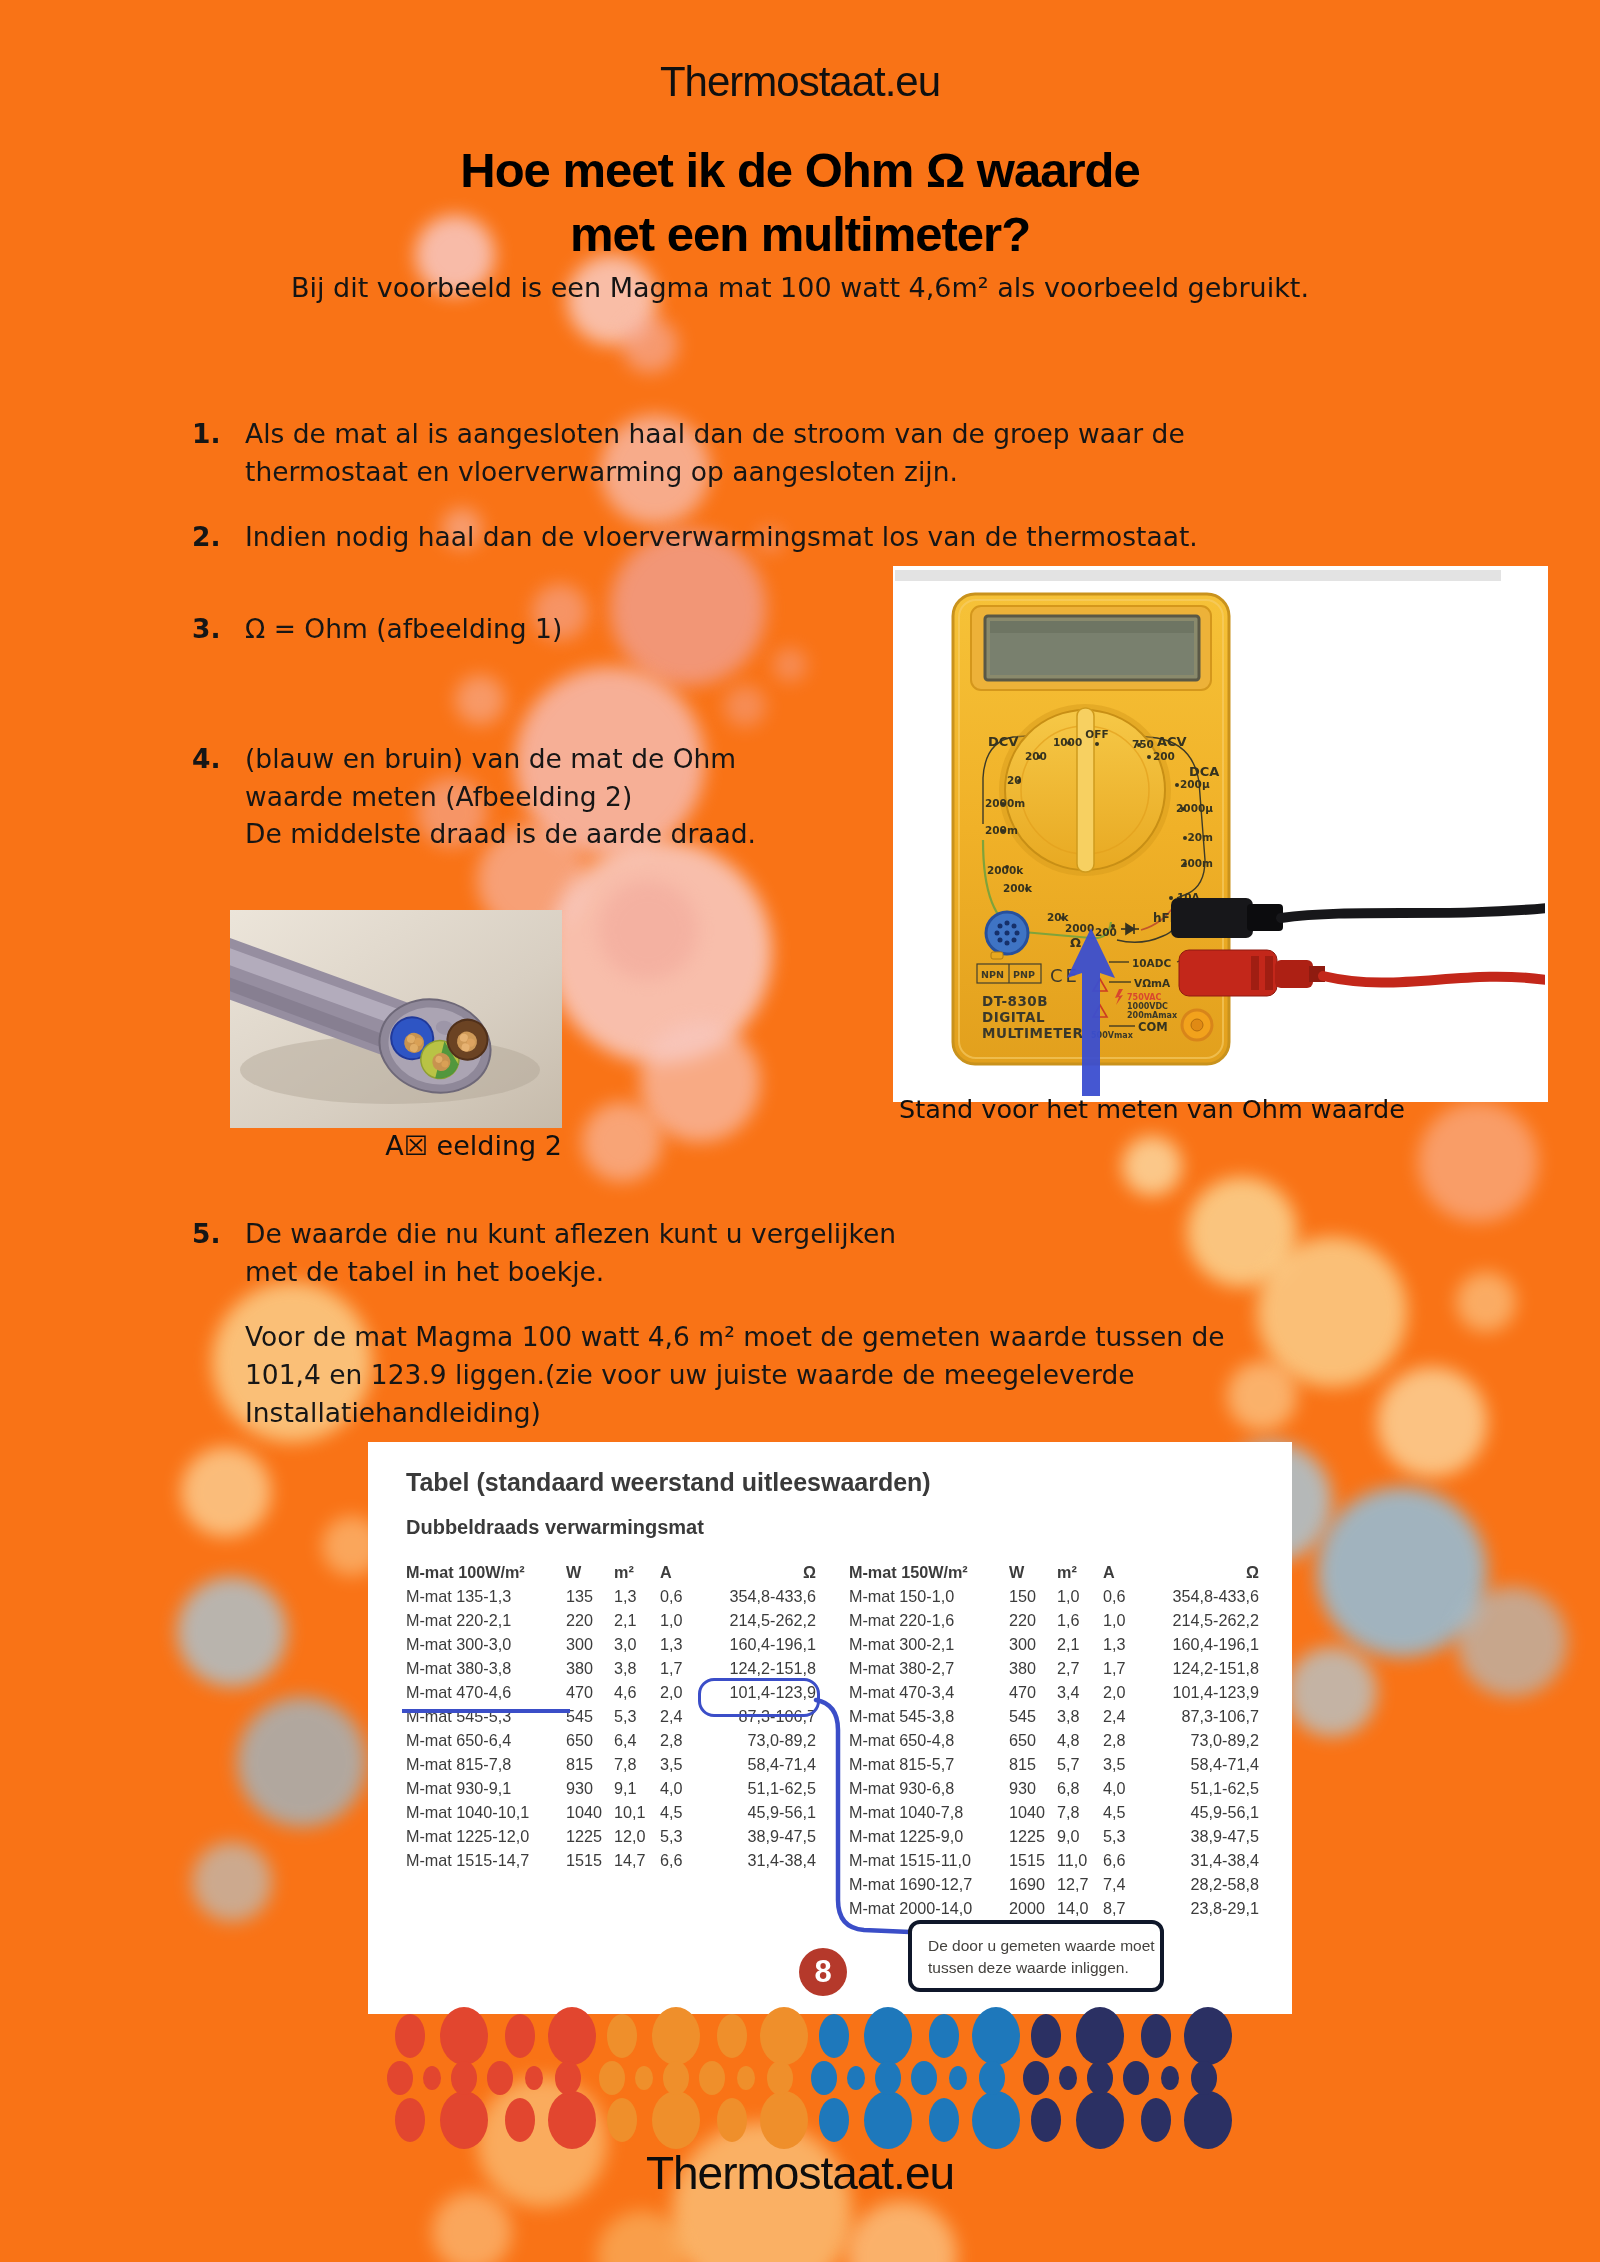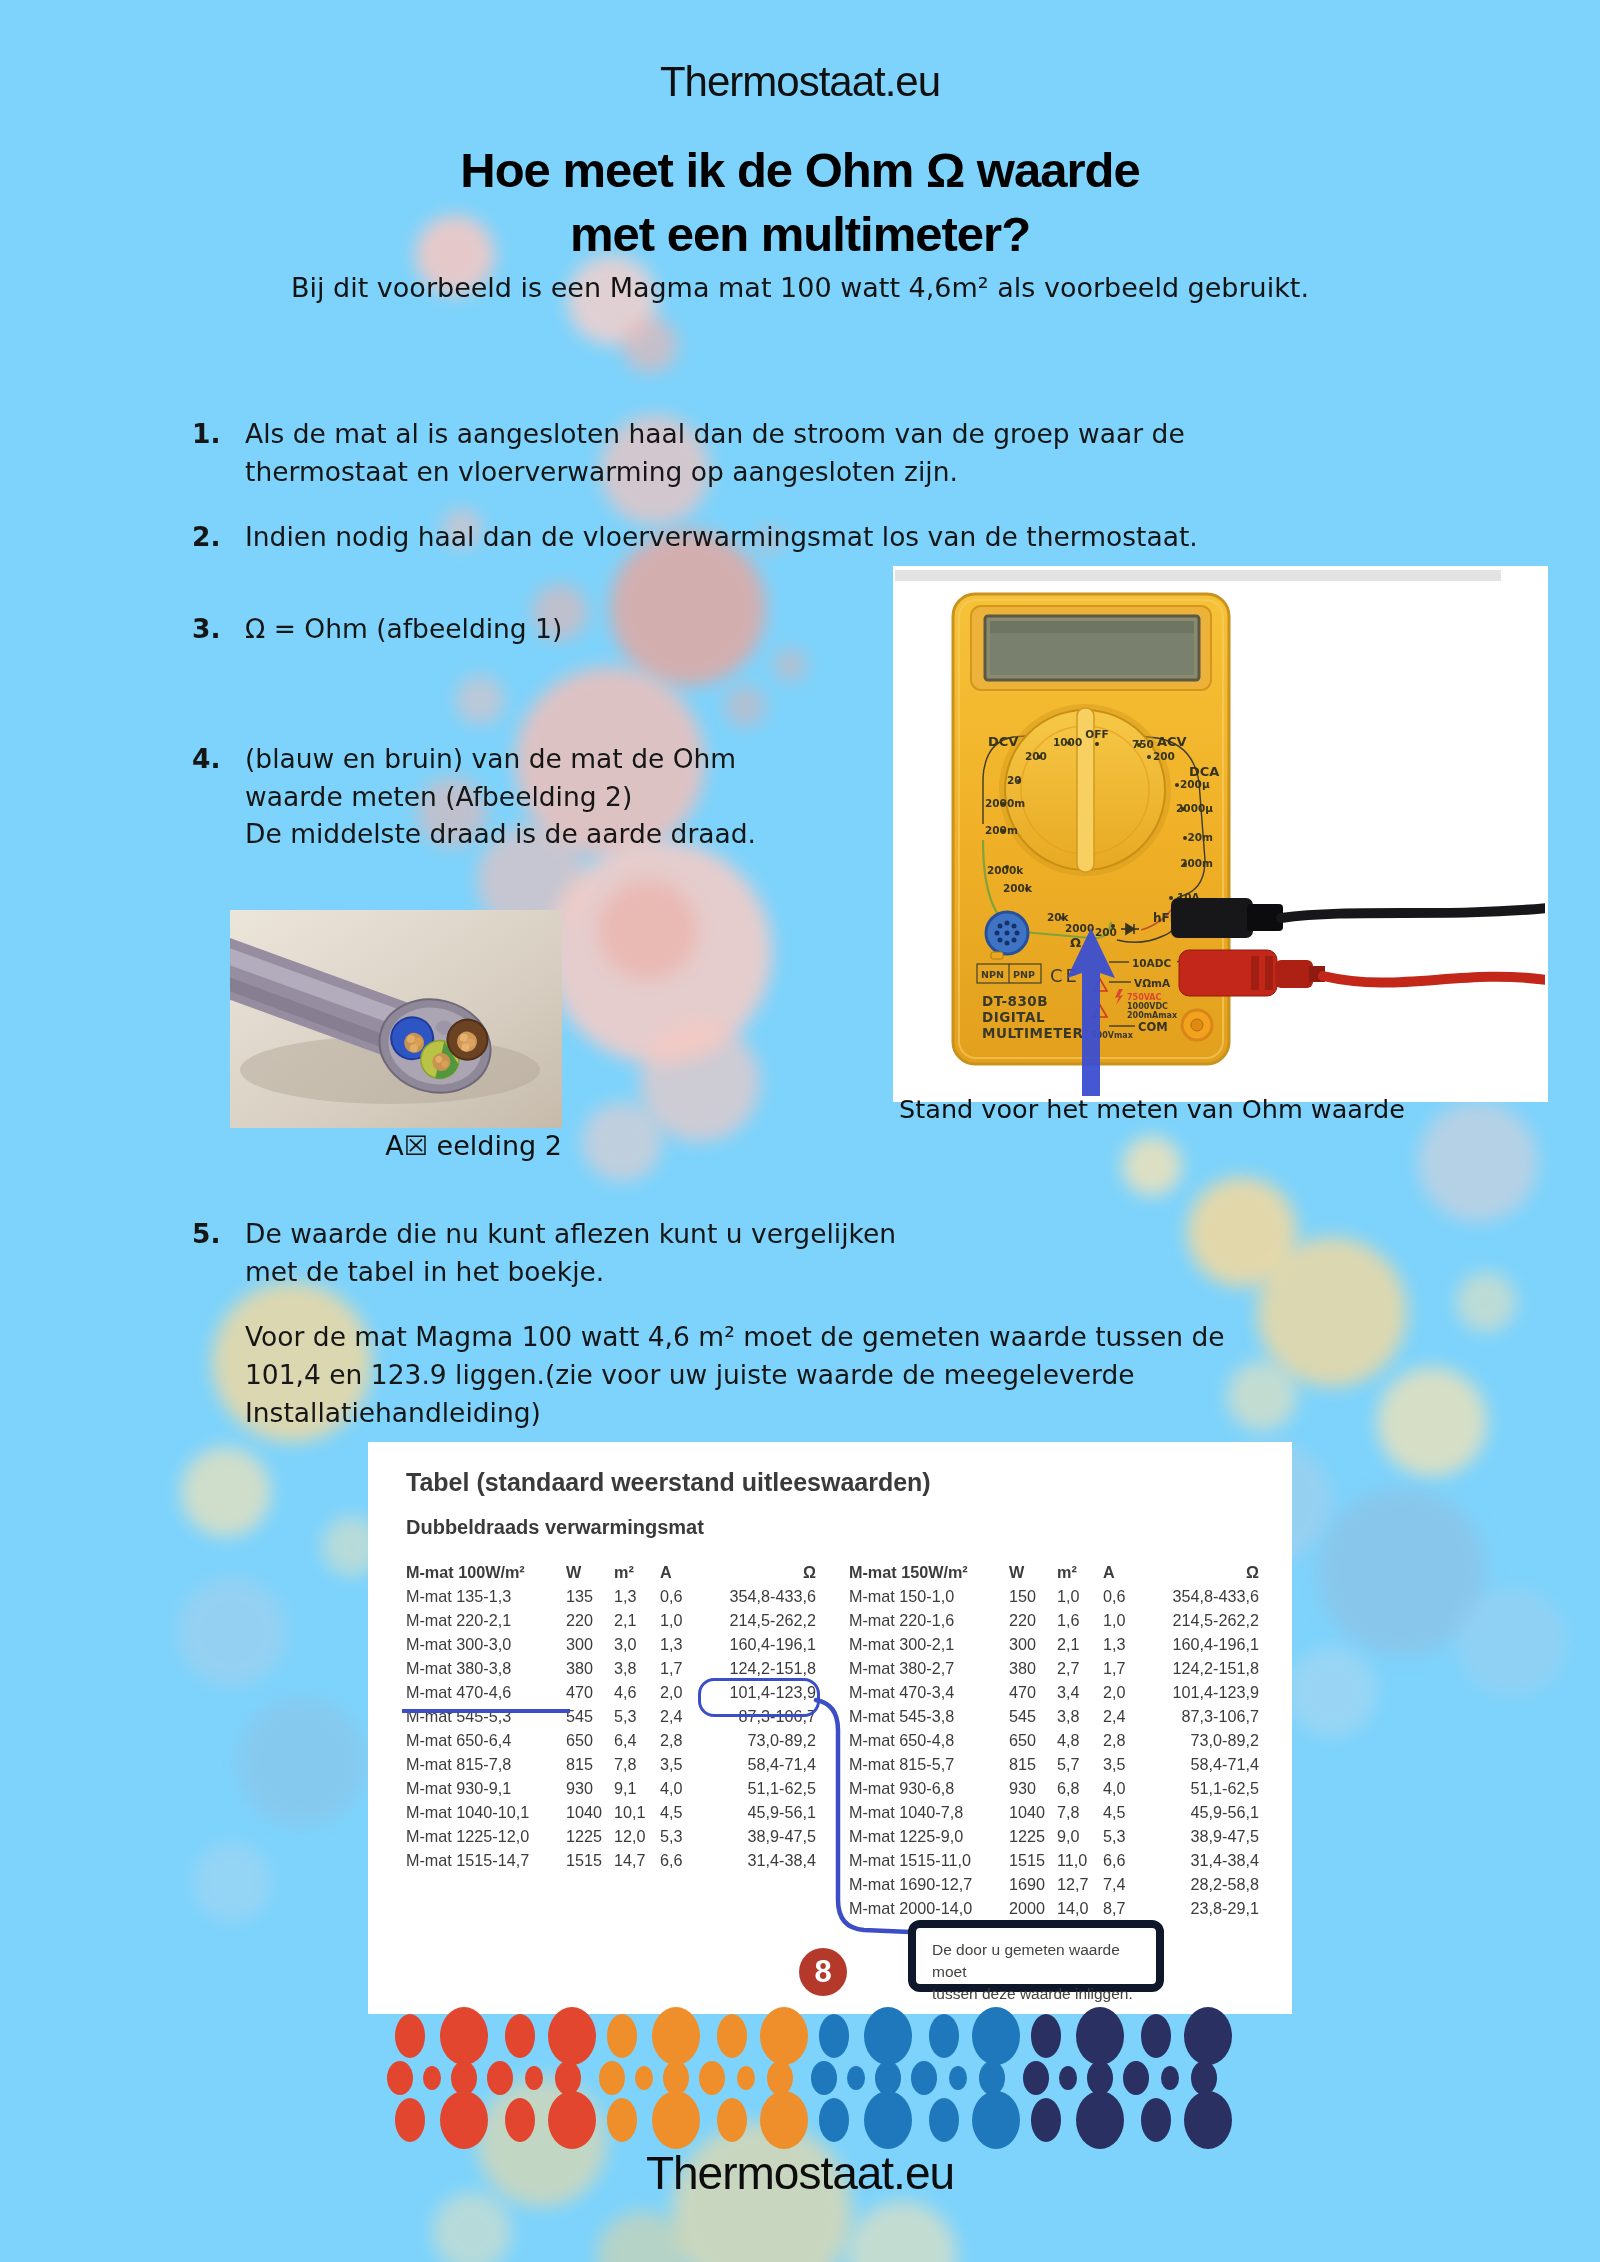--- a/index.html
+++ b/index.html
@@ -1,16 +1,16 @@
 <!DOCTYPE html>
 <html><head>
 <meta charset="utf-8">
 <style>
   html,body{margin:0;padding:0;background:#888;}
-  #page{position:relative;width:1600px;height:2262px;background:#7dd3fc;overflow:hidden;
+  #page{position:relative;width:1600px;height:2262px;background:#f97316;overflow:hidden;
         font-family:"DejaVu Sans",sans-serif;color:#1b1b1b;margin:0 auto;}
   .abs{position:absolute;}
   .wm{position:absolute;border-radius:50%;filter:blur(9px);pointer-events:none;}
   .center{left:0;width:1600px;text-align:center;}
   .brand{font-family:"Liberation Sans",sans-serif;font-size:42px;letter-spacing:-1px;color:#101010;}
   .h1{font-family:"Liberation Sans",sans-serif;font-weight:bold;font-size:49px;line-height:64px;
       letter-spacing:-1px;color:#000;}
   .subtitle{font-size:27px;color:#141414;}
   .step{position:absolute;font-size:26.5px;line-height:37.5px;color:#161616;}
   .step .num{position:absolute;left:0;top:0;font-weight:bold;}
@@ -25,21 +25,21 @@
            font-weight:bold;font-size:20px;color:#3a3a3a;z-index:3;}
   .grid{position:absolute;z-index:3;font-family:"Liberation Sans",sans-serif;font-size:16.2px;
         color:#3c3c3c;display:grid;grid-auto-rows:24px;align-items:center;}
   .grid.left{left:406px;top:1560px;grid-template-columns:160px 48px 46px 44px 112px;}
   .grid.right{left:849px;top:1560px;grid-template-columns:160px 48px 46px 44px 112px;}
   .grid .hdr{font-weight:bold;}
   .grid .c4{text-align:right;}
   .hl-circle{position:absolute;left:698px;top:1678px;width:116px;height:33px;border:3.5px solid #3b4ec8;
              border-radius:16px;z-index:4;}
   .hl-underline{position:absolute;left:402px;top:1709px;width:168px;border-bottom:4px solid #3b4ec8;z-index:4;}
-  .callout{position:absolute;left:908px;top:1920px;width:256px;height:72px;border:8px solid #0f172a;
+  .callout{position:absolute;left:908px;top:1920px;width:256px;height:72px;border:4px solid #0f172a;
            border-radius:12px;background:#fff;z-index:4;font-family:"Liberation Sans",sans-serif;
            font-size:15.5px;line-height:22px;color:#44423e;padding:11px 0 0 16px;box-sizing:border-box;}
   .badge{position:absolute;left:799px;top:1948px;width:48px;height:48px;border-radius:50%;
          background:#b5392b;color:#fff;font-family:"Liberation Sans",sans-serif;font-weight:bold;
          font-size:31px;text-align:center;line-height:48px;z-index:4;}
   .footer-brand{position:absolute;top:2146px;font-family:"Liberation Sans",sans-serif;font-size:46px;
                 letter-spacing:-1px;color:#0d0d0d;}
   svg text{font-family:"DejaVu Sans",sans-serif;}
   .mtr-sec{font-size:13px;font-weight:bold;fill:#36331f;}
   .mtr-s{font-size:10.5px;font-weight:bold;fill:#36331f;}

